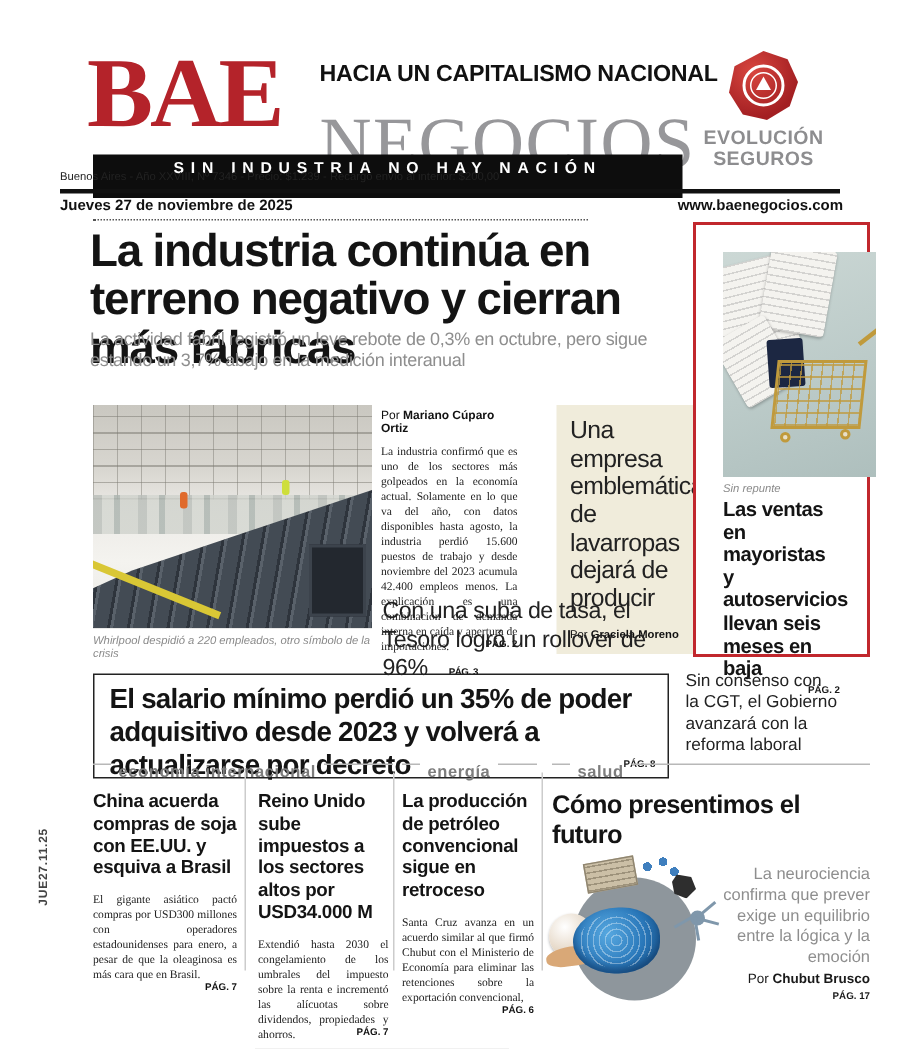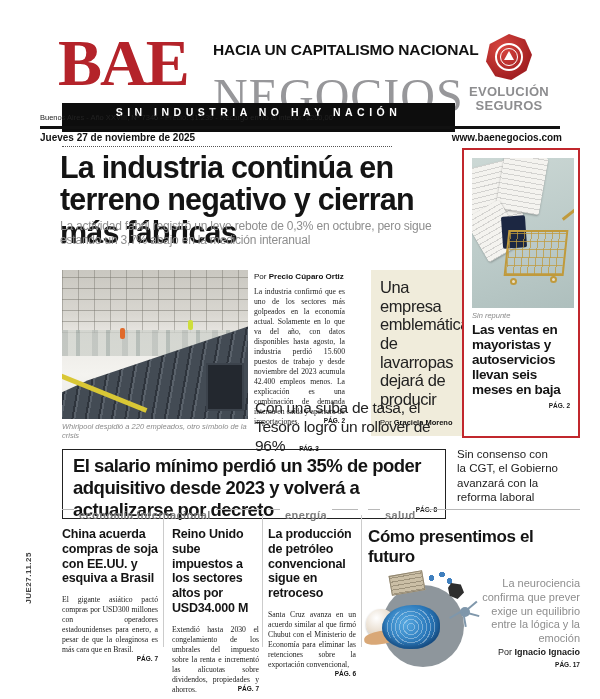--- a/index.html
+++ b/index.html
@@ -77,21 +77,21 @@
   .feature-title { font-size:16.5px; line-height:1.13; color:#222; letter-spacing:-0.4px; }
   .feature-byline { margin-top:10px; font-size:7.5px; color:#111; }
 
   
   .tesoro { position:absolute; left:255px; top:399px; width:205px; font-size:15.5px; line-height:1.22;
     color:#222; letter-spacing:-0.3px; }
   .tesoro .pagref { float:none; font-size:6.5px; margin-left:10px; }
 
   
   .red-box { position:absolute; left:462px; top:148px; width:118px; height:290px;
-    border:2px solid #c1272d; background:#fff; padding:8px; }
+    border:2px solid #c1272d; background:#fff; padding:18px; }
   .photo-cart { position:relative; width:102px; height:150px; overflow:hidden;
     background:linear-gradient(160deg,#ccd8d5 0%, #bccbc9 55%, #aebfbd 100%); }
   .pc-receipt { position:absolute; background:#f4f3ef; border-radius:3px;
     background-image:repeating-linear-gradient(0deg, rgba(150,150,150,0.35) 0 1px, transparent 1px 5px);
     box-shadow:0 1px 2px rgba(0,0,0,0.25); }
   .pc-r1 { left:-6px; top:6px; width:52px; height:66px; transform:rotate(-14deg); }
   .pc-r2 { left:28px; top:-4px; width:44px; height:58px; transform:rotate(10deg); }
   .pc-r3 { left:2px; top:48px; width:40px; height:50px; transform:rotate(-30deg); }
   .pc-cart { position:absolute; left:34px; top:72px; width:60px; height:46px;
     border:2px solid #c09a3c; transform:skewX(-6deg);
@@ -198,21 +198,21 @@
     <div class="pf-machines"></div>
     <div class="pf-yellow"></div>
     <div class="pf-worker1"></div>
     <div class="pf-worker2"></div>
   </div>
   <div class="caption cap-factory">Whirlpool despidió a 220 empleados, otro símbolo de la crisis</div>
 
   <div class="article-col">
     <div class="byline">
       <span>Por</span>
-      <b>Precio Cúparo Ortiz</b>
+      <b>Mariano Cúparo Ortiz</b>
     </div>
     <p class="body-text"><span>La industria confirmó que es uno de los sectores más golpeados en la economía actual. Solamente en lo que va del año, con datos disponibles hasta agosto, la industria perdió 15.600 puestos de trabajo y desde noviembre del 2023 acumula 42.400 empleos menos. La explicación es una combinación de demanda interna en caída y apertura de importaciones.</span><span class="pagref">PÁG. 2</span></p>
   </div>
 
   <div class="feature-box">
     <div class="feature-title">Una empresa emblemática de lavarropas dejará de producir</div>
     <div class="feature-byline">
       <span>Por</span>
       <b>Graciela Moreno</b>
     </div>
@@ -296,19 +296,19 @@
           <div class="core"></div>
           <div class="d" style="transform:rotate(15deg);"></div>
           <div class="d" style="transform:rotate(80deg);"></div>
           <div class="d" style="transform:rotate(150deg);"></div>
           <div class="d" style="transform:rotate(-40deg);"></div>
         </div>
       </div>
       <div class="salud-deck">La neurociencia confirma que prever exige un equilibrio entre la lógica y la emoción</div>
       <div class="salud-by">
         <span>Por</span>
-        <b>Ignacio Ignacio</b>
+        <b>Chubut Brusco</b>
       </div>
       <div class="salud-page">PÁG. 17</div>
     </div>
   </div>
 
 </div>
 
 </body></html>

